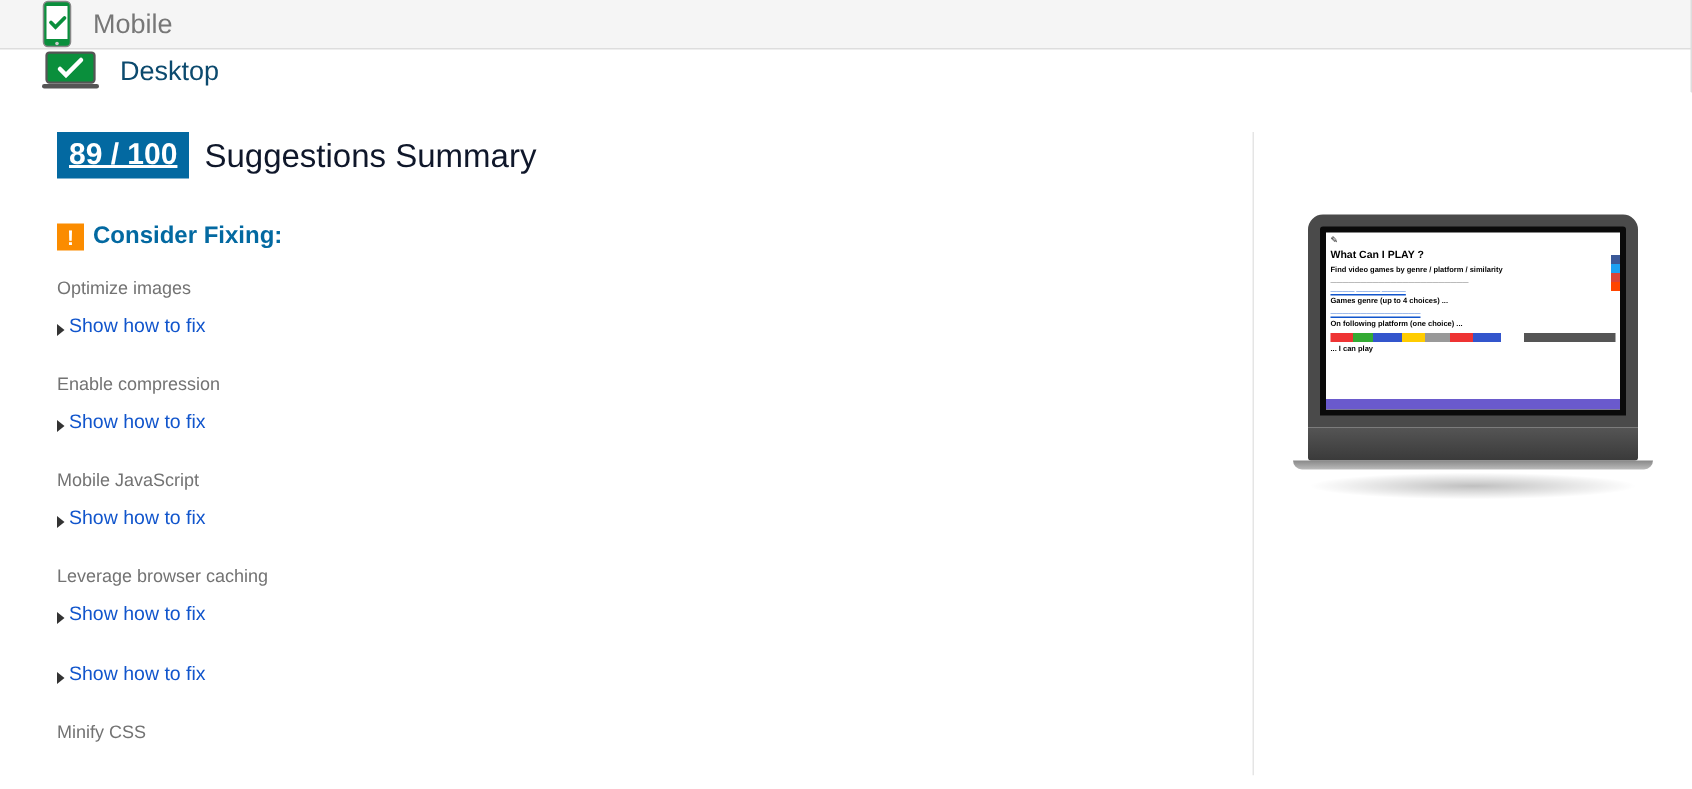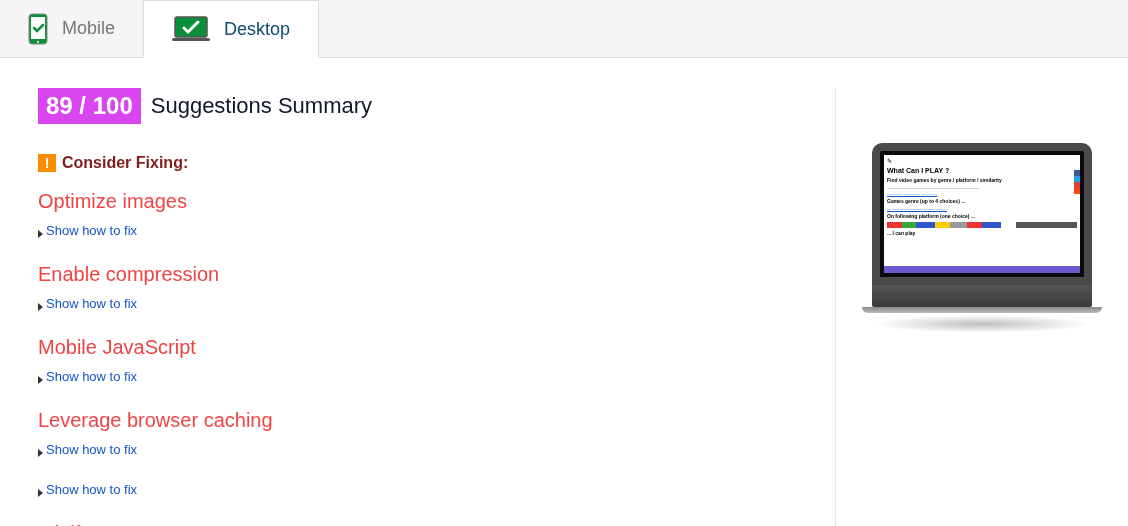--- a/index.html
+++ b/index.html
@@ -8,20 +8,21 @@
     font-size: 14px;
     background: #fff;
     color: #333;
     width: 1128px;
   }
   .tabs {
     display: flex;
     background: #f5f5f5;
     border-bottom: 1px solid #ddd;
     height: 58px;
+    flex-direction: column;
   }
   .tab {
     display: flex;
     align-items: center;
     padding: 0 28px;
     cursor: pointer;
     font-size: 18px;
     color: #777;
     border-right: 1px solid #ddd;
     gap: 14px;
@@ -49,25 +50,26 @@
     justify-content: center;
     padding-top: 55px;
   }
   .score-row {
     display: flex;
     align-items: center;
     gap: 10px;
     margin-bottom: 30px;
   }
   .score-badge {
-    background: #d946ef;
+    background: #0369a1;
     color: #fff;
-    font-size: 24px;
+    font-size: 20px;
     font-weight: bold;
     padding: 4px 8px;
+    text-decoration: underline;
   }
   .summary-title {
     font-size: 22px;
     font-weight: normal;
     color: #0f172a;
   }
   .section-header {
     display: flex;
     align-items: center;
     gap: 6px;
@@ -80,28 +82,28 @@
     color: #fff;
     font-weight: bold;
     display: inline-flex;
     align-items: center;
     justify-content: center;
     font-size: 14px;
   }
   .section-title {
     font-size: 16px;
     font-weight: bold;
-    color: #7f1d1d;
+    color: #0369a1;
   }
   .suggestion {
     margin-bottom: 22px;
   }
   .suggestion-title {
-    font-size: 20px;
-    color: #ef4444;
+    font-size: 12px;
+    color: #737373;
     margin-bottom: 10px;
   }
   .show-fix {
     color: #15c;
     font-size: 13px;
     cursor: pointer;
     display: inline-flex;
     align-items: flex-end;
     gap: 1px;
   }

